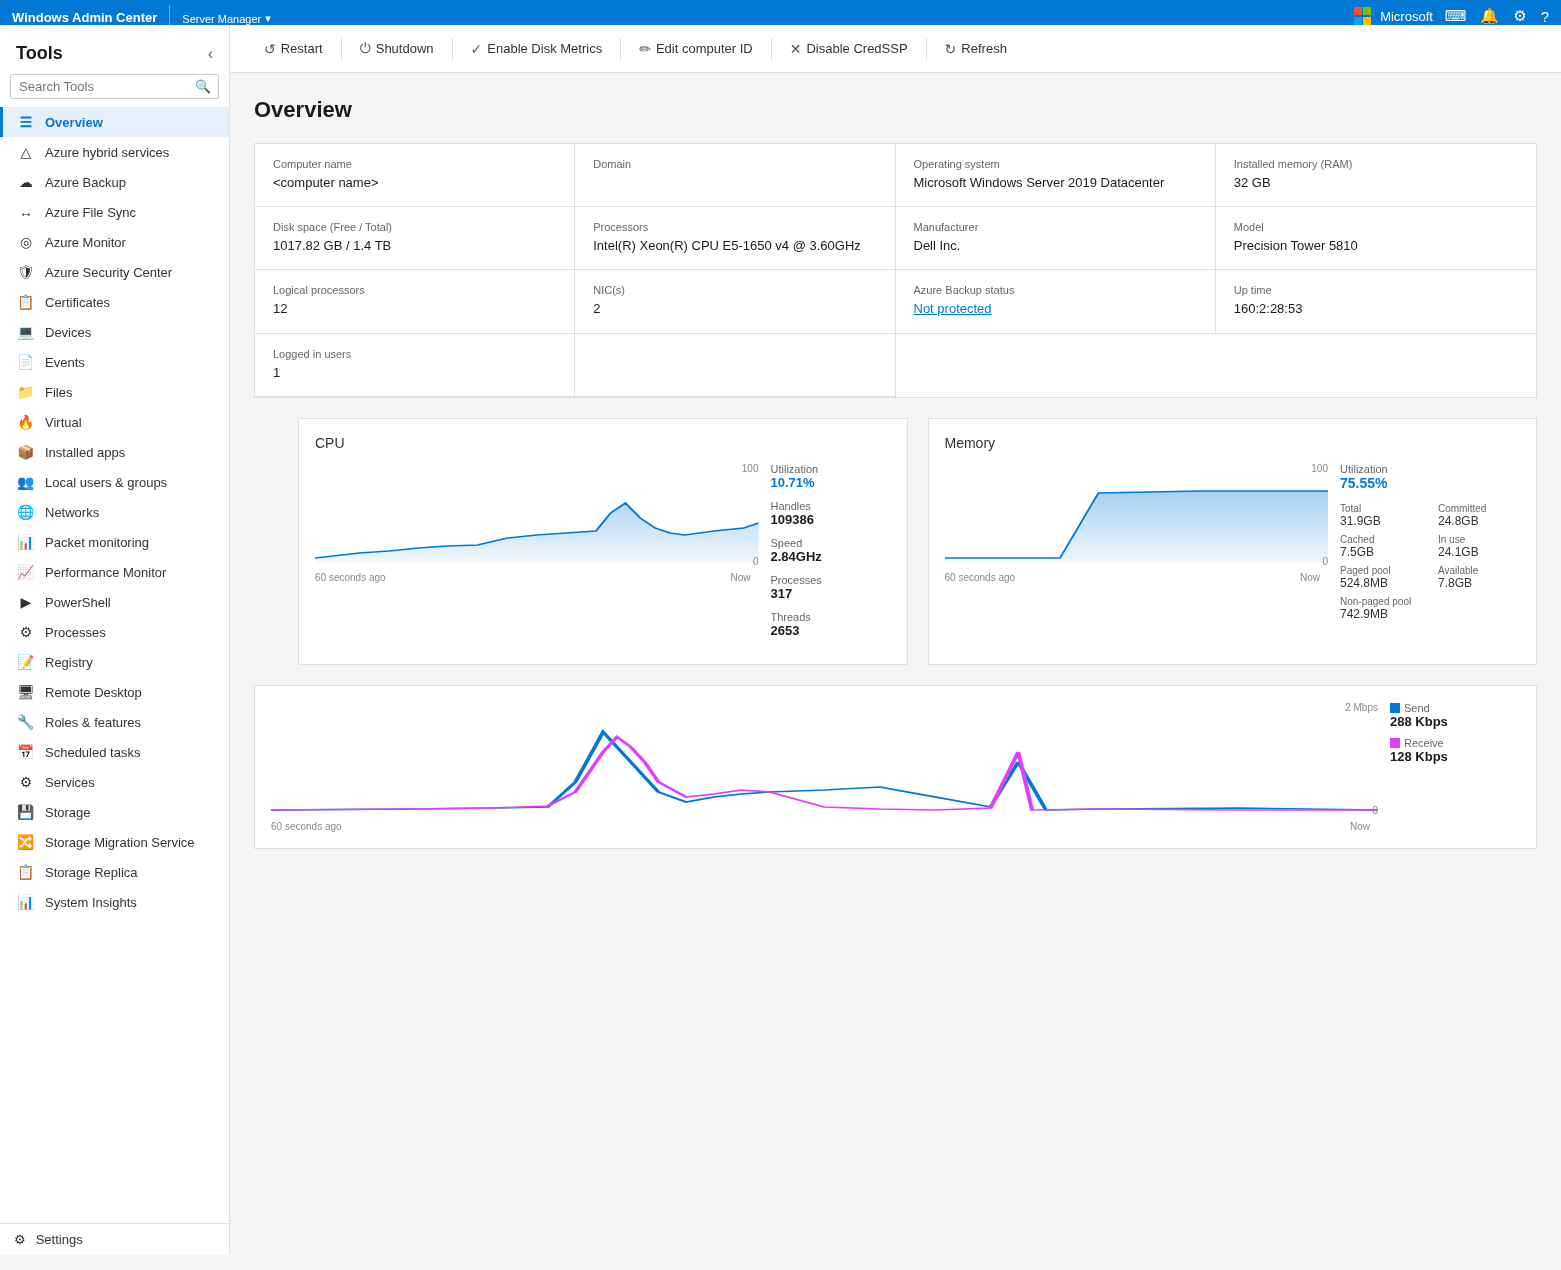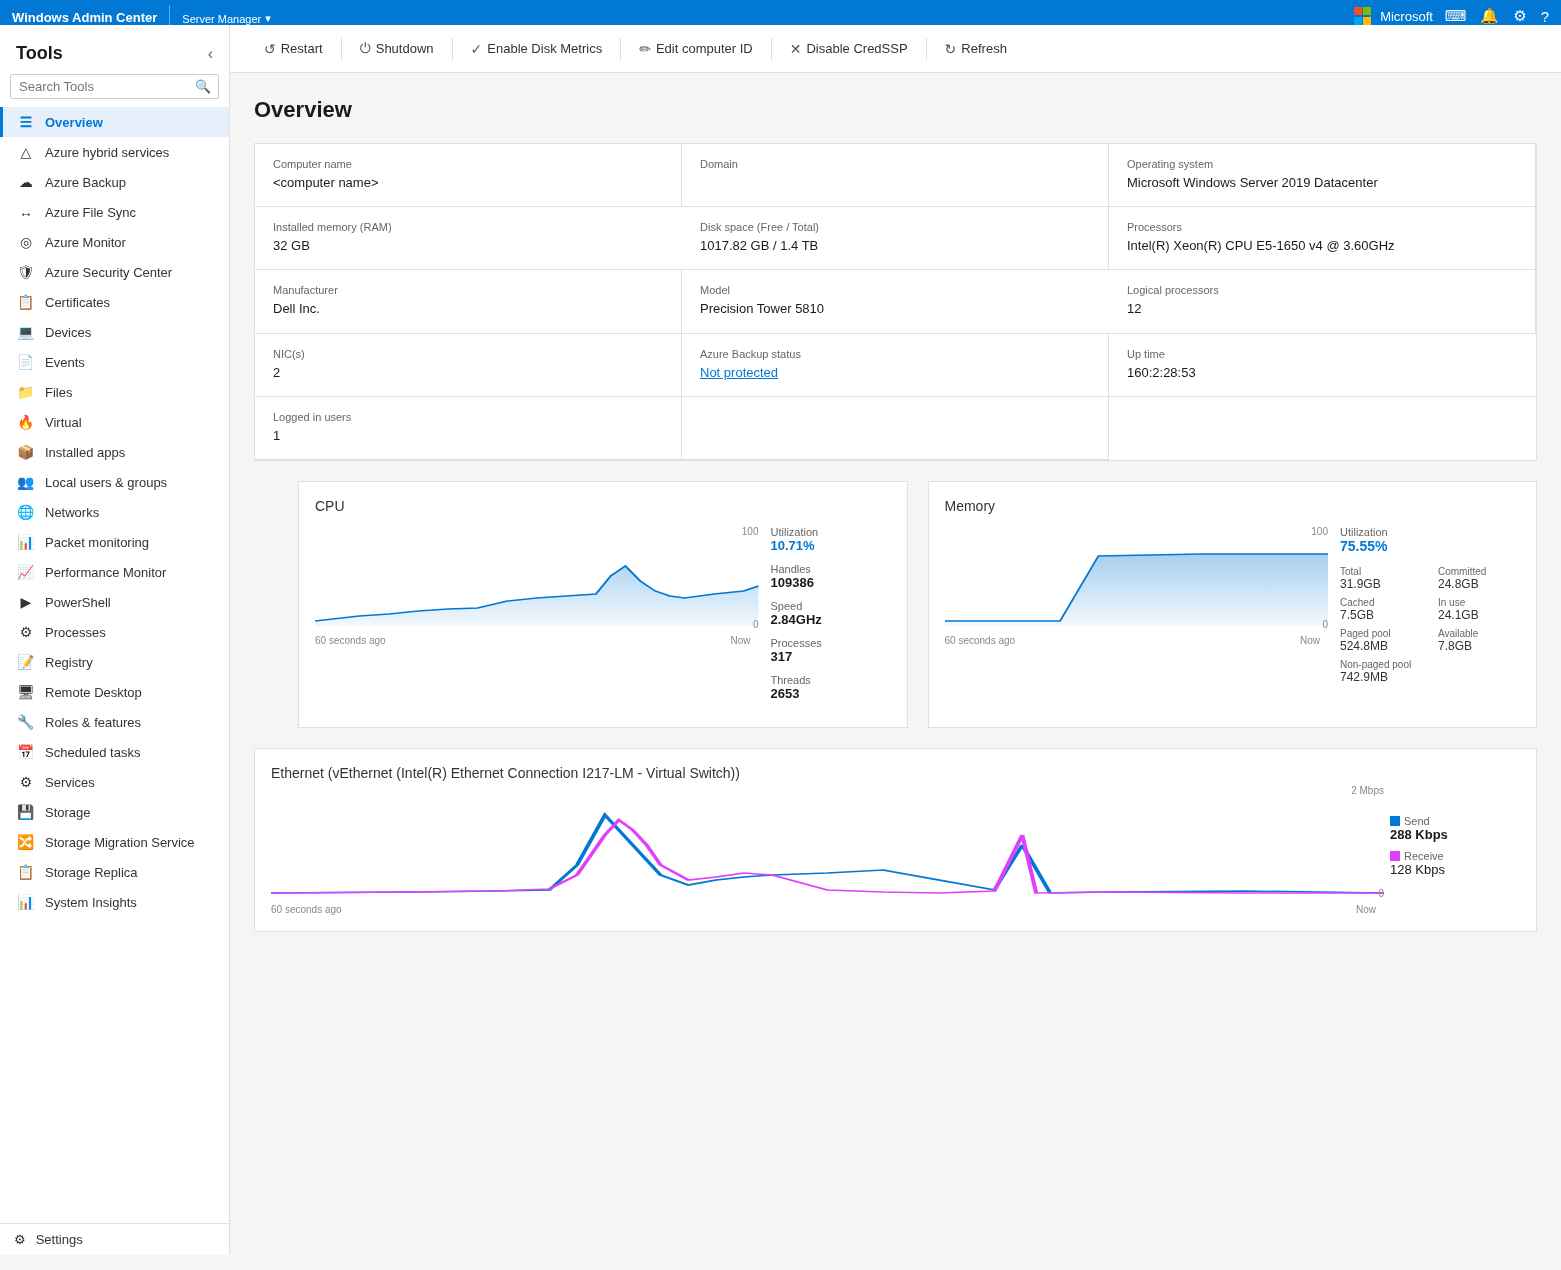--- a/index.html
+++ b/index.html
@@ -119,21 +119,21 @@
     .toolbar-btn .btn-icon { font-size: 14px; color: #555; }
     .toolbar-divider { width: 1px; height: 22px; background: #ddd; margin: 0 4px; }
 
     
     .content { padding: 24px; flex: 1; }
     .page-title { font-size: 22px; font-weight: 600; color: #1a1a1a; margin-bottom: 20px; }
 
     
     .info-grid {
       display: grid;
-      grid-template-columns: repeat(3, 1fr);
+      grid-template-columns: repeat(4, 1fr);
       gap: 0;
       background: #fff;
       border: 1px solid #e0e0e0;
       margin-bottom: 20px;
     }
     .info-cell {
       padding: 14px 18px;
       border-right: 1px solid #e0e0e0;
       border-bottom: 1px solid #e0e0e0;
     }
@@ -172,21 +172,21 @@
     .stat-value.accent { color: #0078d4; }
 
     
     .net-card {
       background: #fff;
       border: 1px solid #e0e0e0;
       padding: 16px;
       margin-bottom: 20px;
     }
     .net-title { font-size: 14px; font-weight: 500; margin-bottom: 4px; }
-    .net-chart-area { display: flex; gap: 6px; align-items: center; }
+    .net-chart-area { display: flex; gap: 12px; align-items: flex-start; }
     .net-stats { min-width: 130px; font-size: 12px; }
     .net-stat { margin-bottom: 8px; }
     .net-stat-label { color: #666; font-size: 11px; display: flex; align-items: center; gap: 4px; }
     .net-stat-value { font-size: 13px; font-weight: 600; }
     .net-dot { width: 10px; height: 10px; border-radius: 0; display: inline-block; }
 
     .mem-stats { display: grid; grid-template-columns: 1fr 1fr; gap: 6px 16px; font-size: 12px; min-width: 180px; }
     .mem-stat { }
     .mem-stat-label { color: #666; font-size: 10px; }
     .mem-stat-value { font-weight: 400; font-size: 12px; }
@@ -537,21 +537,20 @@
               <div class="mem-stat">
                 <div class="mem-stat-label">Non-paged pool</div>
                 <div class="mem-stat-value">742.9MB</div>
               </div>
             </div>
           </div>
         </div>
       </div>
 
       <div class="net-card">
-        <div class="net-title">Ethernet (vEthernet (Intel(R) Ethernet Connection I217-LM - Virtual Switch))</div>
         <div class="net-chart-area">
           <div class="chart-plot" style="height:130px; flex:1;">
             <span class="chart-y-max">2 Mbps</span>
             <svg class="chart-svg" viewBox="0 0 400 110" preserveAspectRatio="none" style="height:110px;">
 
               <polyline points="0,108 50,107 80,106 100,105 110,80 120,30 130,60 140,90 150,100 160,95 170,92 180,90 200,88 220,85 240,95 260,105 270,60 280,108 300,107 350,106 400,108" fill="none" stroke="#0078d4" stroke-width="1.5"></polyline>
 
               <polyline points="0,108 50,107 80,106 100,104 110,90 120,50 125,35 130,45 135,60 140,80 150,95 160,92 170,88 180,90 200,105 220,107 240,108 260,106 270,50 275,108 300,107 350,108 400,108" fill="none" stroke="#e040fb" stroke-width="1.5"></polyline>
             </svg>
             <span class="chart-y-min">0</span>
@@ -564,21 +563,21 @@
                 <span class="net-dot" style="background:#0078d4;"></span>
                 <span>Send</span>
               </div>
               <div class="net-stat-value" style="font-weight:700;color:#1a1a1a;">288 Kbps</div>
             </div>
             <div class="net-stat">
               <div class="net-stat-label">
                 <span class="net-dot" style="background:#e040fb;"></span>
                 <span>Receive</span>
               </div>
-              <div class="net-stat-value" style="font-weight:400;color:#1a1a1a;">128 Kbps</div>
+              <div class="net-stat-value" style="font-weight:700;color:#1a1a1a;">128 Kbps</div>
             </div>
           </div>
         </div>
       </div>
 
     </div>
   </main>
 </div>
 
 </body></html>

